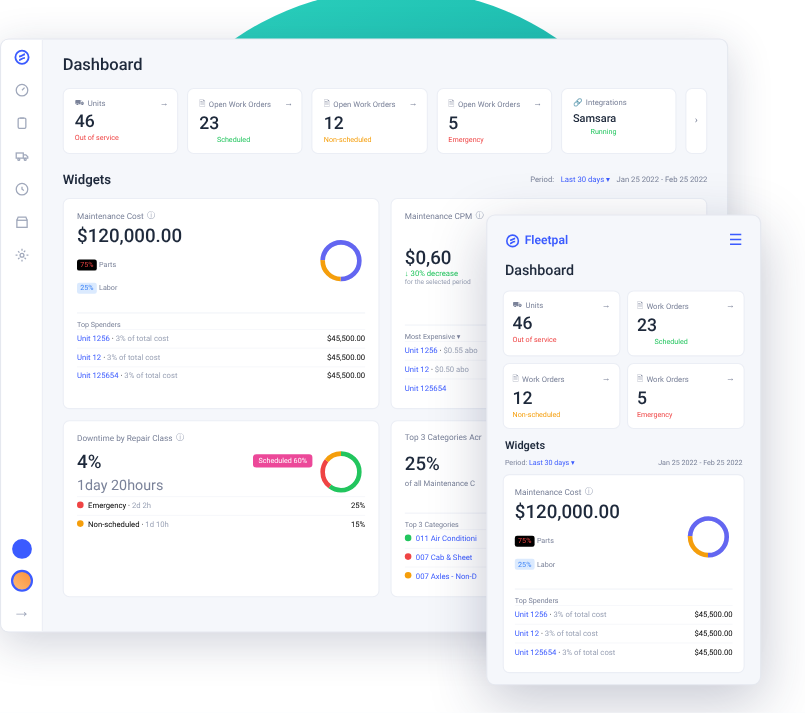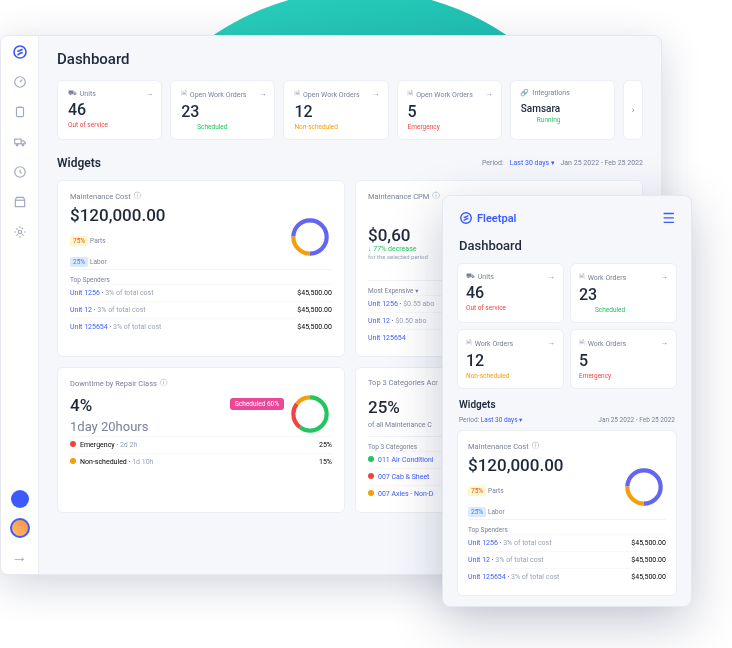--- a/index.html
+++ b/index.html
@@ -28,23 +28,23 @@
 .widgets-title { font-size:12px; font-weight:600; color:#1e293b; }
 .period-wrap { display:flex; align-items:center; gap:6px; font-size:7px; color:#7a8299; }
 .period-select { color:#3b5bff; cursor:pointer; }
 .widget-row { display:flex; gap:10px; margin-bottom:10px; }
 .widget { flex:1; background:#fff; border:1px solid #ebeef5; border-radius:6px; padding:10px 12px; }
 .widget-title { font-size:7.5px; color:#7a8299; margin-bottom:4px; display:flex; align-items:center; gap:3px; }
 .widget-big { font-size:17px; font-weight:500; color:#1e293b; }
 .widget-row-inner { display:flex; align-items:center; justify-content:space-between; }
 .donut { width:44px; height:44px; }
 .tag { font-size:6.5px; padding:1px 3px; border-radius:2px; margin-right:2px; }
-.tag-red { background:#fef9c3; color:#ef4444; }
+.tag-red { background:#000000; color:#ef4444; }
 .tag-blue { background:#dbeafe; color:#3b82f6; }
-.subhead { font-size:6.5px; color:#7a8299; border-top:1px solid #f1f3f8; margin-top:1px; padding-top:6px; }
+.subhead { font-size:6.5px; color:#7a8299; border-top:1px solid #f1f3f8; margin-top:16px; padding-top:6px; }
 .list-row { display:flex; justify-content:space-between; font-size:7px; padding:4px 0; border-top:1px solid #f7f8fb; }
 .list-row:first-of-type { border-top:none; }
 .link { color:#3b5bff; }
 .muted { color:#9aa2b5; }
 .green-down { color:#22c55e; font-size:7px; }
 .tooltip { position:absolute; background:#ec4899; color:#fff; font-size:6.5px; padding:2px 5px; border-radius:3px; }
 .legend-dot { width:6px; height:6px; border-radius:50%; display:inline-block; margin-right:4px; }
 
 .mobile-window { position:absolute; right:40px; top:195px; width:250px; background:#f5f7fb; border-radius:8px; box-shadow:0 15px 50px rgba(30,41,81,.25); z-index:2; padding:10px; border:1px solid #e5e8ef; }
 .mobile-header { display:flex; align-items:center; justify-content:space-between; padding:4px 6px 10px; }
@@ -216,21 +216,21 @@
       </div>
 
       <div class="widget">
         <div class="widget-title">
             <span>Maintenance CPM</span> 
             <span class="muted">ⓘ</span>
           </div>
         <div class="widget-row-inner">
           <div>
             <div class="widget-big">$0,60</div>
-            <div class="green-down">↓ <span>77% decrease</span></div>
+            <div class="green-down">↓ <span>30% decrease</span></div>
             <div style="font-size:6px;color:#9aa2b5">for the selected period</div>
           </div>
           <div style="display:flex;flex-direction:column;align-items:flex-end;gap:2px">
             <svg width="70" height="26" viewBox="0 0 70 26">
                 <path class="sparkline" d="M0 8 C8 4,12 12,18 10 S28 6,34 14 S44 18,50 12 S60 16,70 20"></path>
               </svg>
             <div class="mini-stat">
                 <span style="color:#ef4444">↑</span>
                 <span>$1,19</span>
               </div>

